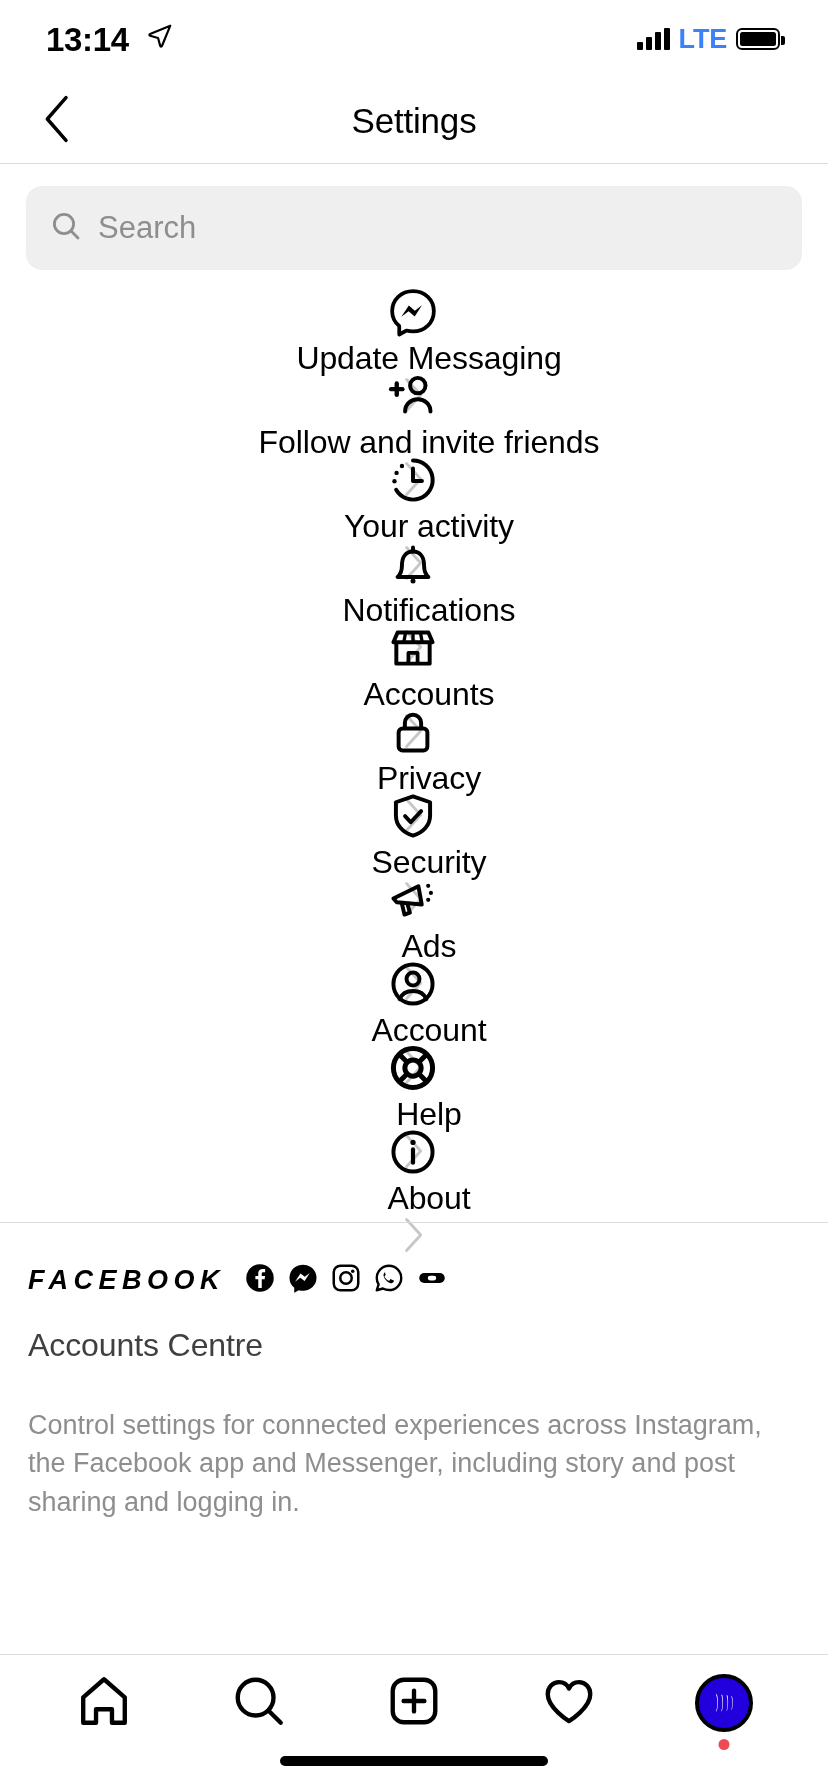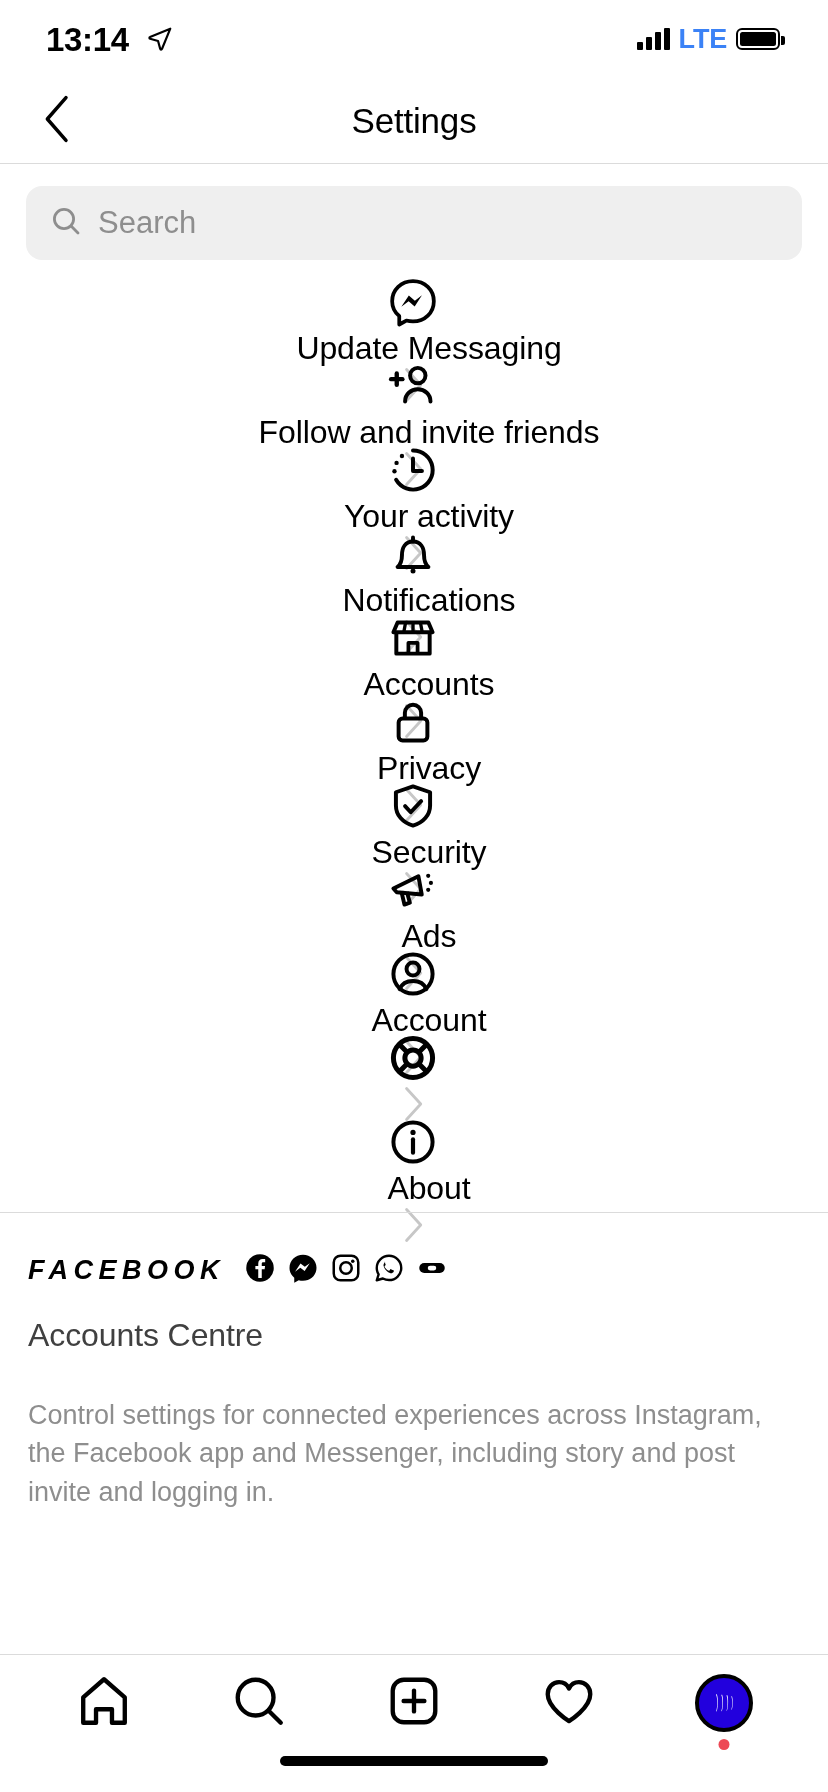--- a/index.html
+++ b/index.html
@@ -11,21 +11,21 @@
     overflow:hidden;
   }
   .phone { position:relative; width:828px; height:1792px; display:flex; flex-direction:column; background:#fff; }
 
   
   .statusbar {
     height:78px; flex:0 0 78px;
     display:flex; align-items:center; justify-content:space-between;
     padding:0 48px 0 46px;
   }
-  .sb-left { display:flex; align-items:flex-end; gap:18px; }
+  .sb-left { display:flex; align-items:flex-start; gap:18px; }
   .sb-time { font-size:33px; font-weight:600; color:#000; letter-spacing:-0.3px; line-height:1; }
   .sb-right { display:flex; align-items:center; gap:9px; }
   .sb-lte { font-size:27px; font-weight:600; color:#3b82f6; letter-spacing:-0.2px; }
   .bars { display:flex; align-items:flex-end; gap:3px; height:22px; }
   .bars i { display:block; width:6px; background:#000; border-radius:1px; }
   .bars i:nth-child(1){height:8px;}
   .bars i:nth-child(2){height:13px;}
   .bars i:nth-child(3){height:18px;}
   .bars i:nth-child(4){height:22px;}
   .battery { position:relative; width:44px; height:22px; border:2.5px solid #000; border-radius:6px; padding:2px; }
@@ -39,21 +39,21 @@
     border-bottom:1px solid #dbdbdb;
   }
   .back-btn { position:absolute; left:28px; width:60px; height:60px; display:flex; align-items:center; justify-content:center; }
   .nav-title { width:100%; text-align:center; font-size:35px; font-weight:400; color:#000; letter-spacing:-0.2px; }
 
   
   .content { flex:1 1 auto; overflow:hidden; display:flex; flex-direction:column; }
 
   .search-wrap { padding:22px 26px 14px; }
   .searchbar {
-    height:74px; background:#efefef; border-radius:16px;
+    height:84px; background:#efefef; border-radius:16px;
     display:flex; align-items:center; gap:16px; padding:0 24px;
   }
   .search-ph { font-size:31px; color:#8e8e8e; }
 
   .list { display:flex; flex-direction:column; }
   .row {
     height:84px; display:flex; align-items:center; padding:0 30px 0 28px; gap:0;flex-direction:column;
   }
   .row-icon { width:56px; height:56px; flex:0 0 56px; display:flex; align-items:center; justify-content:center; }
   .row-label { flex:1 1 auto; font-size:32px; color:#000; margin-left:32px; letter-spacing:-0.1px; }
@@ -296,20 +296,21 @@
         <span class="row-icon">
           <svg width="50" height="50" viewBox="0 0 24 24">
             <circle cx="12" cy="12" r="9.4" fill="none" stroke="#000" stroke-width="2.4"></circle>
             <circle cx="12" cy="12" r="3.9" fill="none" stroke="#000" stroke-width="2.4"></circle>
             <line x1="5.4" y1="5.4" x2="9.2" y2="9.2" stroke="#000" stroke-width="2.4"></line>
             <line x1="14.8" y1="14.8" x2="18.6" y2="18.6" stroke="#000" stroke-width="2.4"></line>
             <line x1="18.6" y1="5.4" x2="14.8" y2="9.2" stroke="#000" stroke-width="2.4"></line>
             <line x1="9.2" y1="14.8" x2="5.4" y2="18.6" stroke="#000" stroke-width="2.4"></line>
           </svg>
         </span>
+        <span class="row-label">Help</span>
         <span class="chev">
           <svg width="22" height="36" viewBox="0 0 16 28">
               <path d="M3 2l11 12L3 26" fill="none" stroke="#c7c7c7" stroke-width="2.2" stroke-linecap="round" stroke-linejoin="round"></path>
             </svg>
         </span>
       </div>
 
       <div class="row">
         <span class="row-icon">
           <svg width="50" height="50" viewBox="0 0 24 24">
@@ -361,21 +362,21 @@
           </span>
           <span>
             <svg width="30" height="30" viewBox="0 0 24 24">
                 <rect x="1.8" y="8" width="20.4" height="8" rx="4" fill="#000"></rect>
                 <rect x="8.6" y="10.1" width="6.8" height="3.8" rx="1.9" fill="#fff"></rect>
               </svg>
           </span>
         </span>
       </div>
       <div class="accounts-centre">Accounts Centre</div>
-      <div class="fbdesc">Control settings for connected experiences across Instagram, the Facebook app and Messenger, including story and post invite and logging in.</div>
+      <div class="fbdesc">Control settings for connected experiences across Instagram, the Facebook app and Messenger, including story and post sharing and logging in.</div>
     </div>
 
   </div>
 
   <div class="tabbar">
     <div class="tab">
       <span>
         <svg width="58" height="58" viewBox="0 0 24 24">
             <path d="M3.4 10.5 12 3l8.6 7.5V21h-5.3v-5.6H8.7V21H3.4z" fill="none" stroke="#000" stroke-width="1.8" stroke-linejoin="round"></path>
           </svg>

